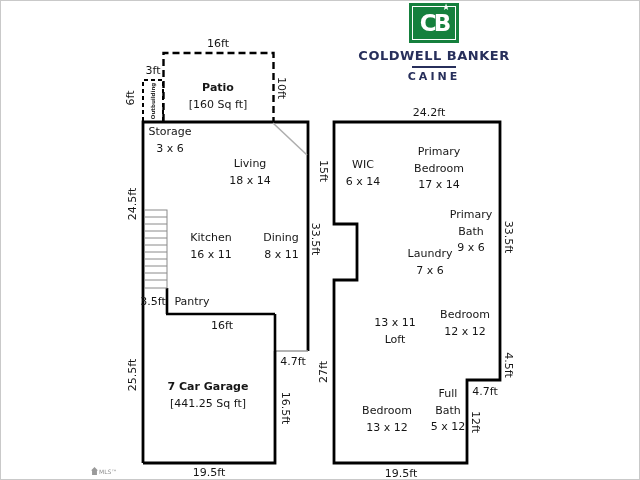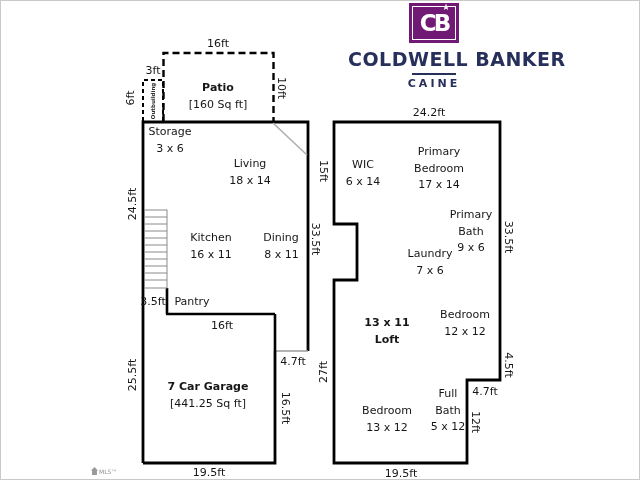--- a/index.html
+++ b/index.html
@@ -12,26 +12,26 @@
   .lbl{position:absolute;font-size:11px;white-space:nowrap;transform:translate(-50%,-50%);}
   .vl{transform:translate(-50%,-50%) rotate(-90deg);}
   .vr{transform:translate(-50%,-50%) rotate(90deg);}
   .col{position:absolute;transform:translate(-50%,-50%);text-align:center;line-height:1.5;font-size:11px;}
   .col span{display:block;white-space:nowrap;}
   .col .nm.wrap{white-space:normal;margin:0 auto;}
   .b{font-weight:bold;}
   .tinyv{position:absolute;font-size:5.5px;font-weight:bold;color:#333;transform:translate(-50%,-50%) rotate(-90deg);white-space:nowrap;}
   
   .brand{position:absolute;left:347px;top:0;width:172px;text-align:center;}
-  .logo-sq{position:relative;margin:2px auto 0 auto;width:50px;height:40px;background:#701a75;}
+  .logo-sq{position:relative;margin:2px auto 0 auto;width:50px;height:40px;background:#15803d;}
   .logo-in{position:absolute;left:3px;top:3px;right:3px;bottom:3px;border:1.5px solid #ffffff;
            display:flex;align-items:center;justify-content:center;}
   .logo-cb{color:#fff;font-weight:bold;font-size:23px;letter-spacing:-3px;line-height:1;}
   .logo-star{position:absolute;top:0px;right:9px;color:#fff;font-size:9px;line-height:1;}
-  .brand-name{margin-top:5px;color:#272f5b;font-weight:bold;font-size:19px;letter-spacing:0.5px;white-space:nowrap;}
+  .brand-name{margin-top:5px;color:#272f5b;font-weight:bold;font-size:13px;letter-spacing:0.5px;white-space:nowrap;}
   .brand-rule{width:44px;height:2px;background:#272f5b;margin:3px auto 2px auto;}
   .brand-sub{color:#272f5b;font-weight:bold;font-size:11px;letter-spacing:3px;}
   .watermark{position:absolute;left:90px;top:466px;font-size:6px;color:#8f8f8f;white-space:nowrap;}
   .watermark .wicon{display:inline-block;width:7px;height:8px;background:#9a9a9a;
       clip-path:polygon(50% 0,100% 45%,85% 45%,85% 100%,15% 100%,15% 45%,0 45%);vertical-align:bottom;margin-right:1px;}
 </style>
 </head>
 <body>
 
 <div class="canvas">
@@ -128,21 +128,21 @@
     <span class="sz">17 x 14</span>
   </div>
   <div class="col" style="left:470px;top:231px;">
     <span class="nm wrap" style="width:50px;">Primary Bath</span>
     <span class="sz">9 x 6</span>
   </div>
   <div class="col" style="left:429px;top:261px;">
     <span class="nm">Laundry</span>
     <span class="sz">7 x 6</span>
   </div>
-  <div class="col" style="left:386px;top:330px;font-weight:bold;">
+  <div class="col" style="left:394px;top:330px;">
     <span class="sz">13 x 11</span>
     <span class="nm">Loft</span>
   </div>
   <div class="col" style="left:464px;top:322px;">
     <span class="nm">Bedroom</span>
     <span class="sz">12 x 12</span>
   </div>
   <div class="col" style="left:386px;top:418px;">
     <span class="nm">Bedroom</span>
     <span class="sz">13 x 12</span>

